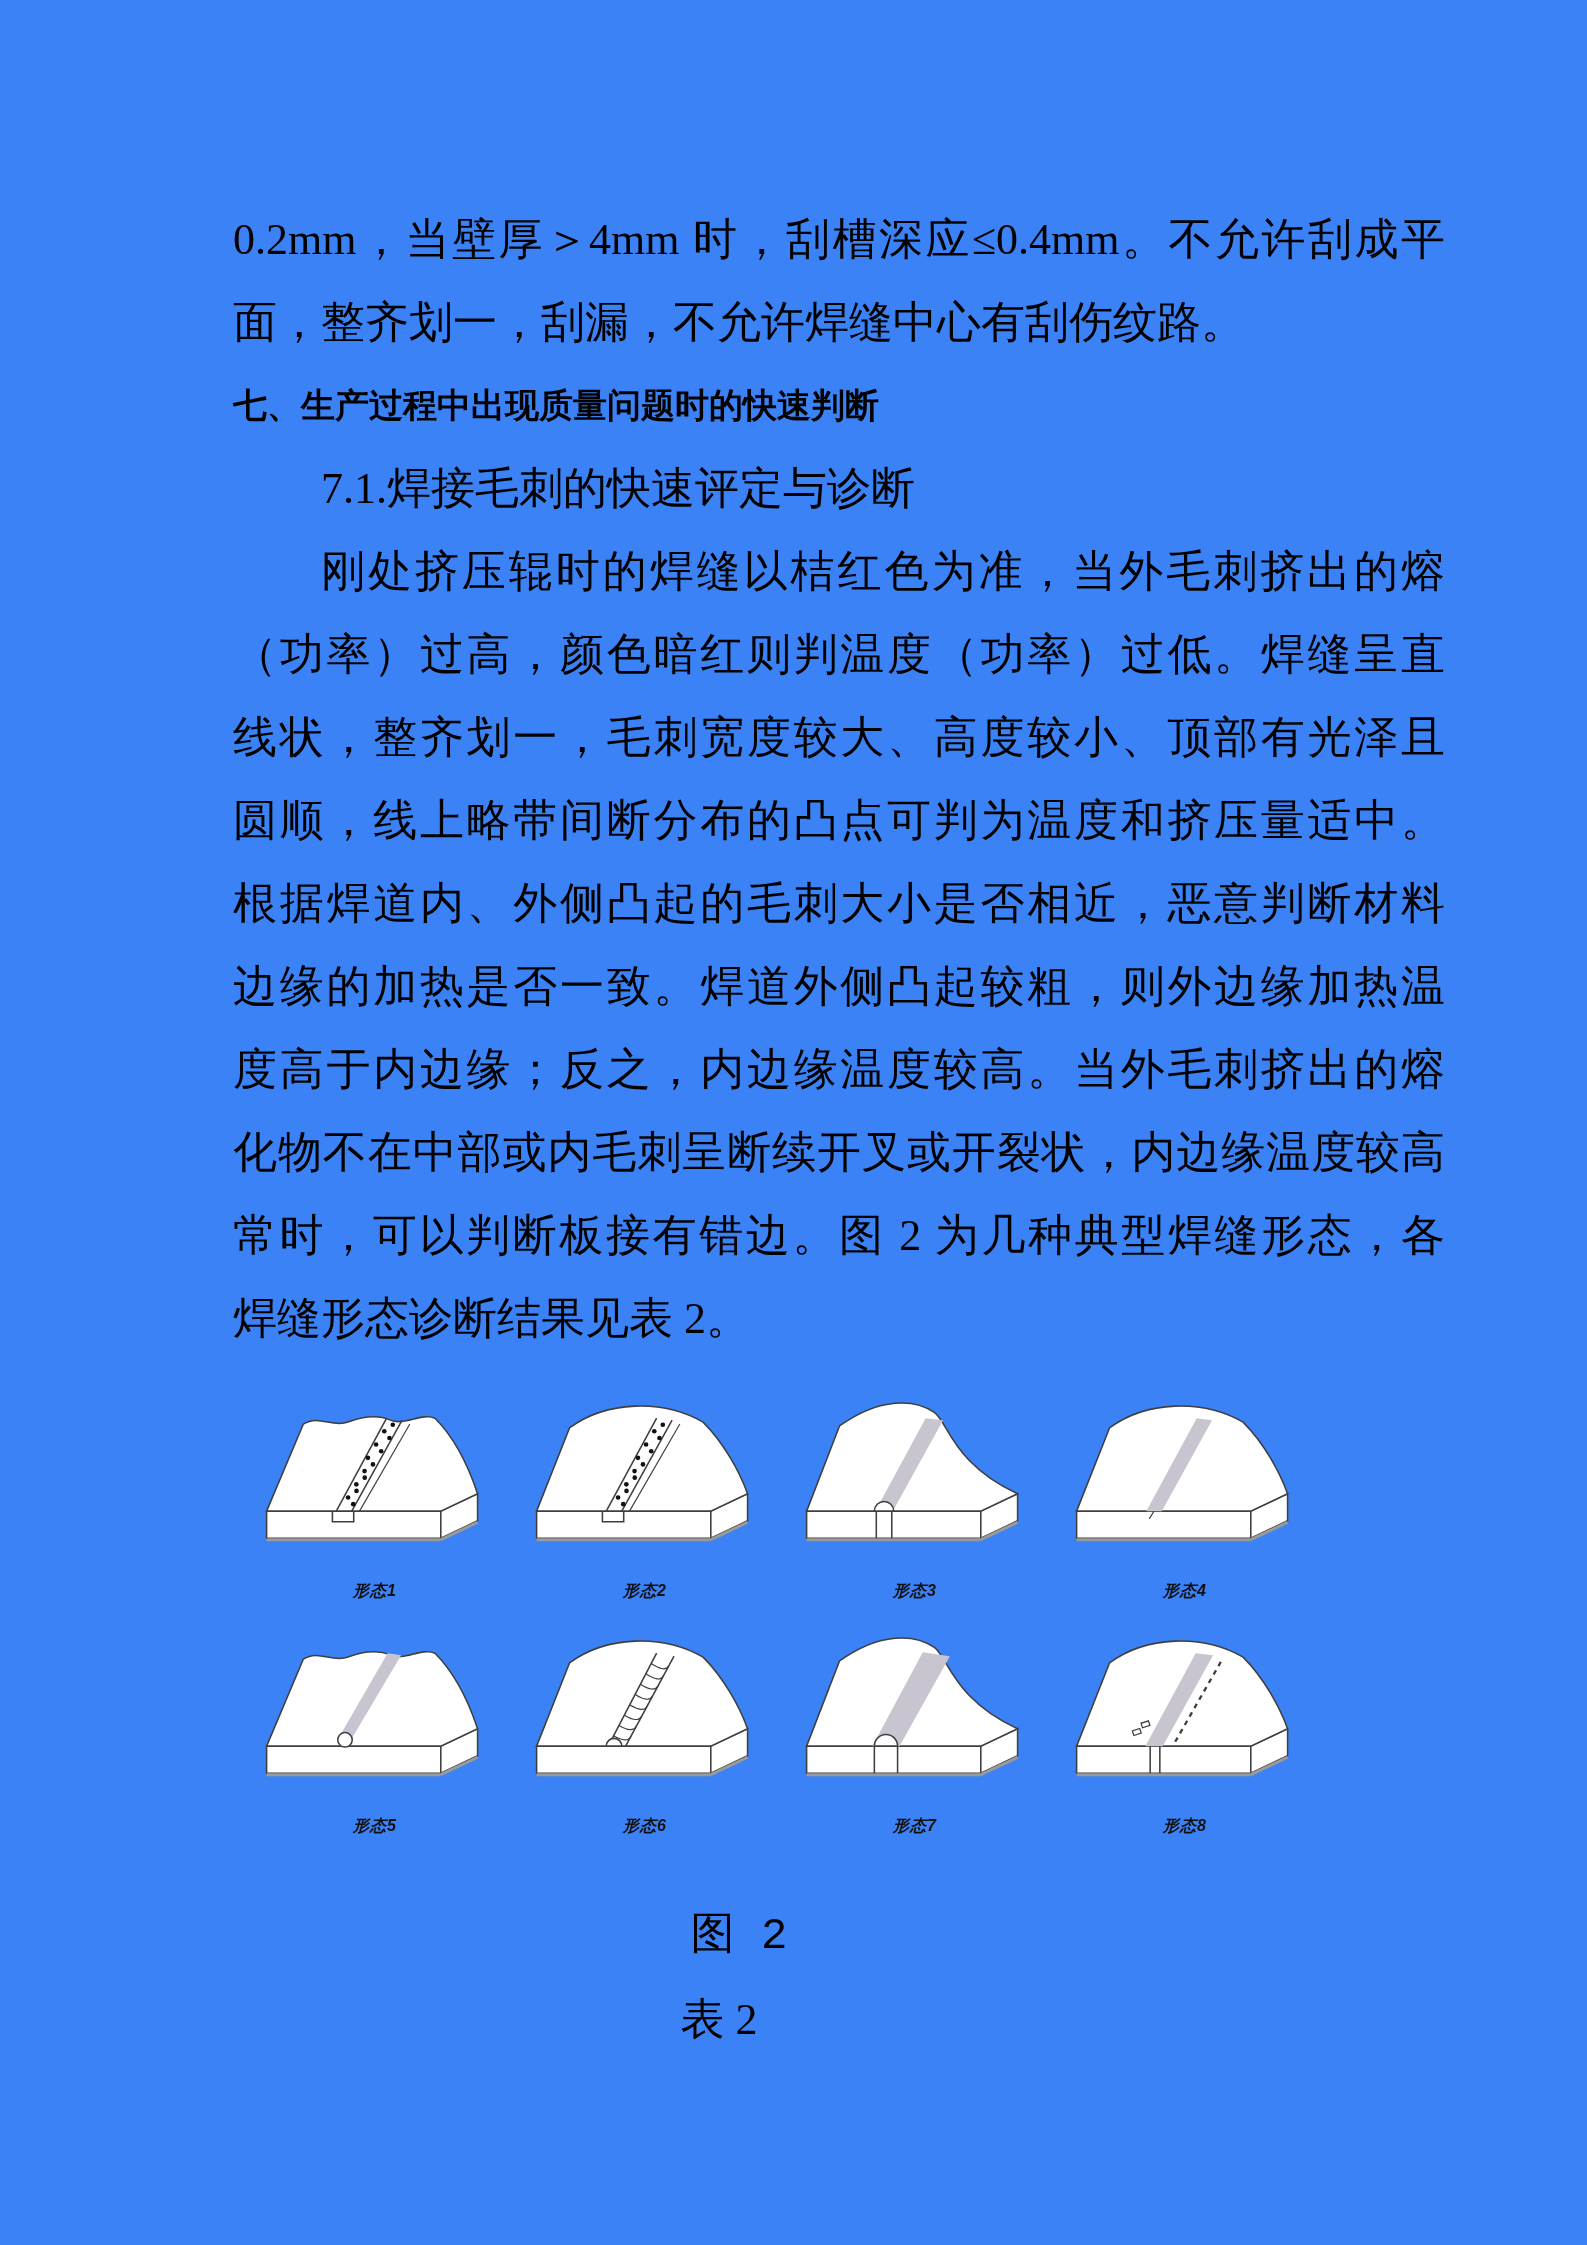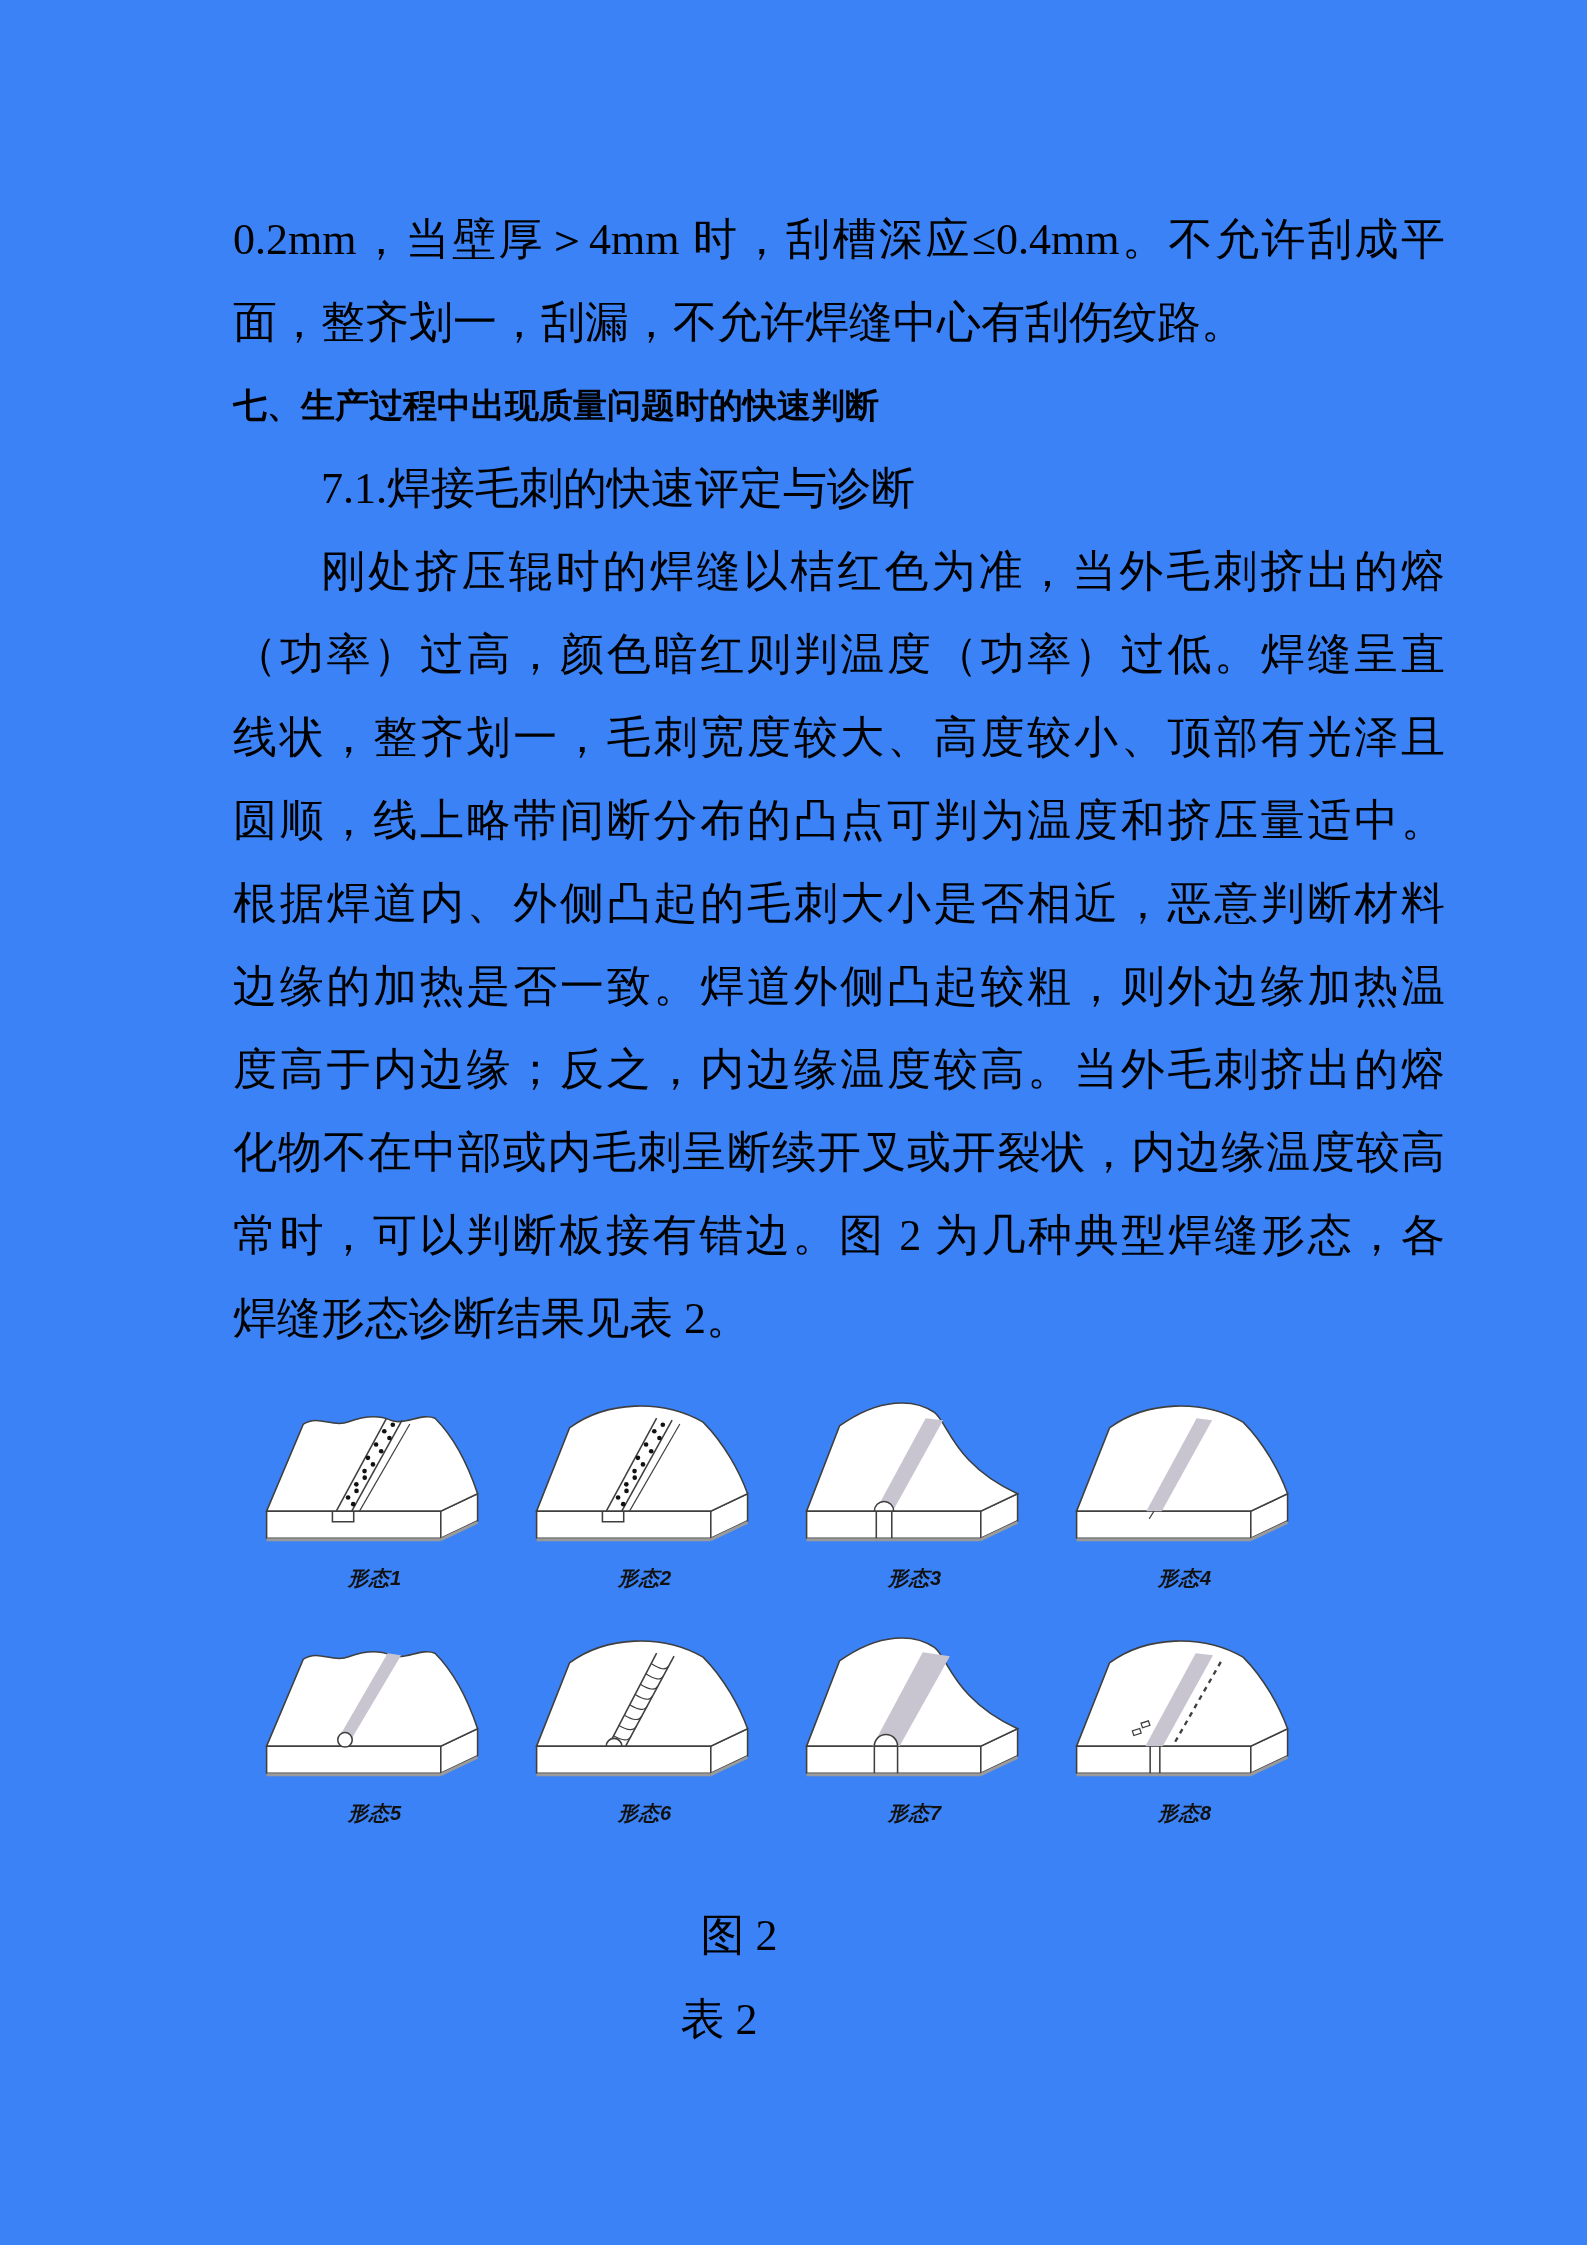--- a/index.html
+++ b/index.html
@@ -45,37 +45,37 @@
     grid-template-columns:repeat(4,270px);
   }
   .cell{
     height:235px;
     display:flex;
     flex-direction:column;
     align-items:center;
   }
   .cell svg{ display:block; }
   .flabel{
-    margin-top:20px;
+    margin-top:36px;
     font-family:"Liberation Sans","DejaVu Sans",sans-serif;
     font-weight:bold;
     font-style:italic;
-    font-size:20px;
+    font-size:16px;
     letter-spacing:1px;
     color:#111;
   }
   .caption{
     position:absolute;
     left:233px;
     width:1212px;
     text-align:center;
     font-size:44px;
     line-height:56px;
   }
-  .caption.fig{ top:1908px; transform:translateX(-100px); }
+  .caption.fig{ top:1908px; transform:translateX(-100px);font-family:Liberation Mono, monospace; }
   .caption.tab{ top:1992px; transform:translateX(-120px); }
 </style>
 </head>
 <body>
 
 <div class="page">
 
   <div class="textcol">
     <div class="tline just">0.2mm，当壁厚＞4mm 时，刮槽深应≤0.4mm。不允许刮成平</div>
     <div class="tline">面，整齐划一，刮漏，不允许焊缝中心有刮伤纹路。</div>

